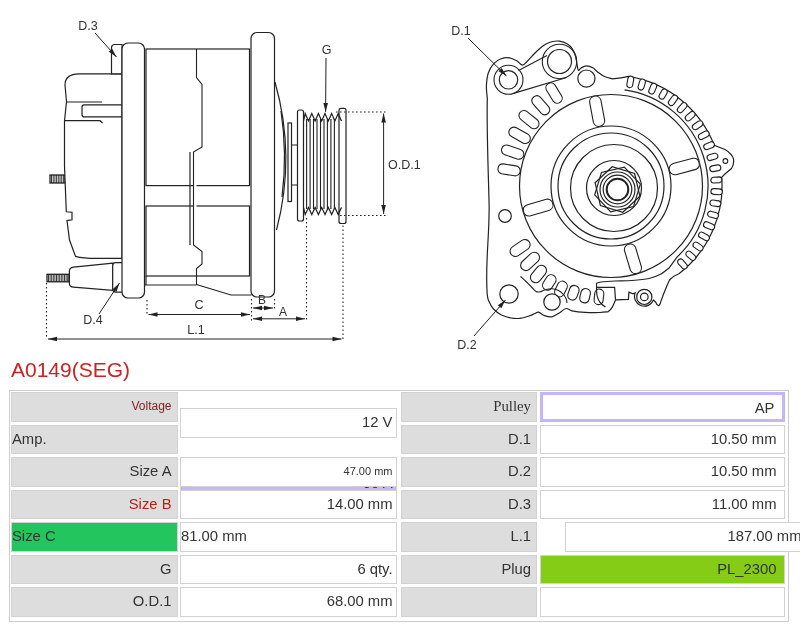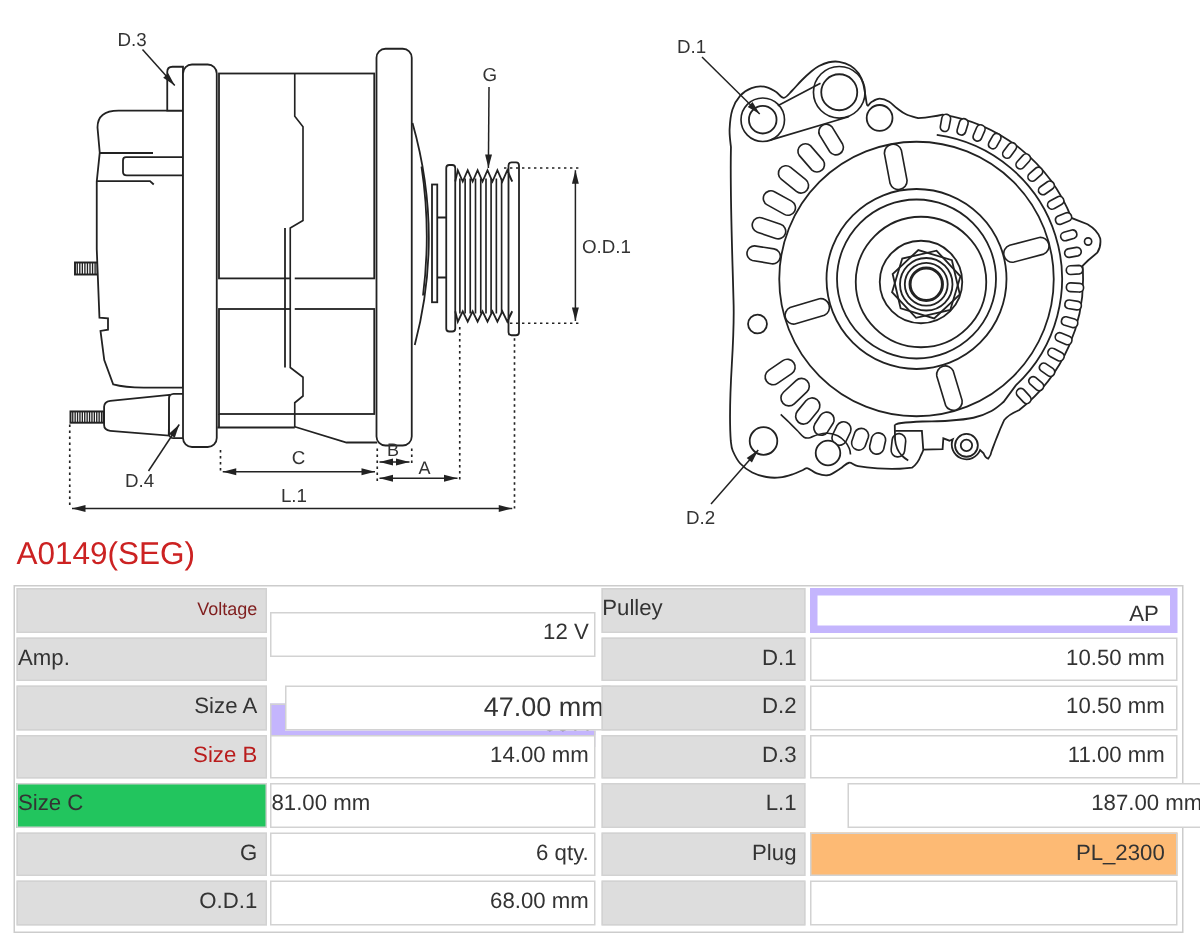--- a/index.html
+++ b/index.html
@@ -167,38 +167,38 @@
 <line x1="468" y1="38" x2="506.5" y2="76" stroke="#222" stroke-width="1"></line>
 <polygon points="506.5,76.0 498.5,71.3 501.7,68.0" fill="#222"></polygon>
 <text x="467" y="349.4" font-size="12.5" fill="#333" text-anchor="middle">D.2</text>
 <line x1="474" y1="336" x2="505.5" y2="300" stroke="#222" stroke-width="1"></line>
 <polygon points="505.5,300.0 501.3,308.3 497.8,305.3" fill="#222"></polygon>
 </svg>
 <div style="position:absolute;left:11px;top:357.5px;font-size:21px;color:#cc2222;">A0149(SEG)</div>
 <div style="position:absolute;left:9px;top:390px;width:777.5px;height:229.5px;border:1px solid #ccc;"></div>
 <div style="position:absolute;left:11px;top:392.0px;width:166.5px;height:29.5px;background:#ddd;border:1px solid #d2d2d2;box-sizing:border-box;font-size:12px;color:#7f1d1d;text-align:right;line-height:27.5px;padding-right:5px;">Voltage</div>
 <div style="position:absolute;left:180px;top:392.0px;width:216.5px;height:29.5px;background:#fff;border:1px solid #d2d2d2;box-sizing:border-box;font-size:14.8px;color:#333;text-align:right;line-height:27.5px;padding-right:3px;margin-top:16px;">12 V</div>
-<div style="position:absolute;left:400.5px;top:392.0px;width:136.5px;height:29.5px;background:#ddd;border:1px solid #d2d2d2;box-sizing:border-box;font-size:14.8px;color:#333;text-align:left;line-height:27.5px;padding-right:5px;">Pulley</div>
-<div style="position:absolute;left:540px;top:392.0px;width:244.5px;height:29.5px;background:#fff;border:5px solid #c4b5fd;box-sizing:border-box;font-size:14.8px;color:#333;text-align:right;line-height:27.5px;padding-right:7px;">AP</div>
+<div style="position:absolute;left:400.5px;top:392.0px;width:136.5px;height:29.5px;background:#ddd;border:1px solid #d2d2d2;box-sizing:border-box;font-size:14.8px;color:#333;text-align:right;line-height:27.5px;padding-right:5px;font-family:Liberation Serif, serif;">Pulley</div>
+<div style="position:absolute;left:540px;top:392.0px;width:244.5px;height:29.5px;background:#fff;border:3px solid #c4b5fd;box-sizing:border-box;font-size:14.8px;color:#333;text-align:right;line-height:27.5px;padding-right:7px;">AP</div>
 <div style="position:absolute;left:11px;top:424.5px;width:166.5px;height:29.5px;background:#ddd;border:1px solid #d2d2d2;box-sizing:border-box;font-size:14.8px;color:#333;line-height:27.5px;padding-right:5px;">Amp.</div>
 <div style="position:absolute;left:180px;top:424.5px;width:216.5px;height:29.5px;background:#c4b5fd;border:1px solid #d2d2d2;box-sizing:border-box;font-size:14.8px;color:#333;text-align:right;line-height:27.5px;padding-right:3px;margin-top:44px;">90 A</div>
 <div style="position:absolute;left:400.5px;top:424.5px;width:136.5px;height:29.5px;background:#ddd;border:1px solid #d2d2d2;box-sizing:border-box;font-size:14.8px;color:#333;text-align:right;line-height:27.5px;padding-right:5px;">D.1</div>
 <div style="position:absolute;left:540px;top:424.5px;width:244.5px;height:29.5px;background:#fff;border:1px solid #d2d2d2;box-sizing:border-box;font-size:14.8px;color:#333;text-align:right;line-height:27.5px;padding-right:7px;">10.50 mm</div>
 <div style="position:absolute;left:11px;top:457.0px;width:166.5px;height:29.5px;background:#ddd;border:1px solid #d2d2d2;box-sizing:border-box;font-size:14.8px;color:#333;text-align:right;line-height:27.5px;padding-right:5px;">Size A</div>
-<div style="position:absolute;left:180px;top:457.0px;width:216.5px;height:29.5px;background:#fff;border:1px solid #d2d2d2;box-sizing:border-box;font-size:18px;color:#333;text-align:right;line-height:27.5px;padding-right:3px;margin-left:10px;">47.00 mm</div>
+<div style="position:absolute;left:180px;top:457.0px;width:216.5px;height:29.5px;background:#fff;border:1px solid #d2d2d2;box-sizing:border-box;font-size:11px;color:#333;text-align:right;line-height:27.5px;padding-right:3px;">47.00 mm</div>
 <div style="position:absolute;left:400.5px;top:457.0px;width:136.5px;height:29.5px;background:#ddd;border:1px solid #d2d2d2;box-sizing:border-box;font-size:14.8px;color:#333;text-align:right;line-height:27.5px;padding-right:5px;">D.2</div>
 <div style="position:absolute;left:540px;top:457.0px;width:244.5px;height:29.5px;background:#fff;border:1px solid #d2d2d2;box-sizing:border-box;font-size:14.8px;color:#333;text-align:right;line-height:27.5px;padding-right:7px;">10.50 mm</div>
 <div style="position:absolute;left:11px;top:489.5px;width:166.5px;height:29.5px;background:#ddd;border:1px solid #d2d2d2;box-sizing:border-box;font-size:14.8px;color:#b91c1c;text-align:right;line-height:27.5px;padding-right:5px;">Size B</div>
 <div style="position:absolute;left:180px;top:489.5px;width:216.5px;height:29.5px;background:#fff;border:1px solid #d2d2d2;box-sizing:border-box;font-size:14.8px;color:#333;text-align:right;line-height:27.5px;padding-right:3px;">14.00 mm</div>
 <div style="position:absolute;left:400.5px;top:489.5px;width:136.5px;height:29.5px;background:#ddd;border:1px solid #d2d2d2;box-sizing:border-box;font-size:14.8px;color:#333;text-align:right;line-height:27.5px;padding-right:5px;">D.3</div>
 <div style="position:absolute;left:540px;top:489.5px;width:244.5px;height:29.5px;background:#fff;border:1px solid #d2d2d2;box-sizing:border-box;font-size:14.8px;color:#333;text-align:right;line-height:27.5px;padding-right:7px;">11.00 mm</div>
 <div style="position:absolute;left:11px;top:522.0px;width:166.5px;height:29.5px;background:#22c55e;border:1px solid #d2d2d2;box-sizing:border-box;font-size:14.8px;color:#333;text-align:left;line-height:27.5px;padding-right:5px;">Size C</div>
 <div style="position:absolute;left:180px;top:522.0px;width:216.5px;height:29.5px;background:#fff;border:1px solid #d2d2d2;box-sizing:border-box;font-size:14.8px;color:#333;text-align:left;line-height:27.5px;padding-right:3px;">81.00 mm</div>
 <div style="position:absolute;left:400.5px;top:522.0px;width:136.5px;height:29.5px;background:#ddd;border:1px solid #d2d2d2;box-sizing:border-box;font-size:14.8px;color:#333;text-align:right;line-height:27.5px;padding-right:5px;">L.1</div>
 <div style="position:absolute;left:540px;top:522.0px;width:244.5px;height:29.5px;background:#fff;border:1px solid #d2d2d2;box-sizing:border-box;font-size:14.8px;color:#333;text-align:right;line-height:27.5px;padding-right:7px;margin-left:25px;">187.00 mm</div>
 <div style="position:absolute;left:11px;top:554.5px;width:166.5px;height:29.5px;background:#ddd;border:1px solid #d2d2d2;box-sizing:border-box;font-size:14.8px;color:#333;text-align:right;line-height:27.5px;padding-right:5px;">G</div>
 <div style="position:absolute;left:180px;top:554.5px;width:216.5px;height:29.5px;background:#fff;border:1px solid #d2d2d2;box-sizing:border-box;font-size:14.8px;color:#333;text-align:right;line-height:27.5px;padding-right:3px;">6 qty.</div>
 <div style="position:absolute;left:400.5px;top:554.5px;width:136.5px;height:29.5px;background:#ddd;border:1px solid #d2d2d2;box-sizing:border-box;font-size:14.8px;color:#333;text-align:right;line-height:27.5px;padding-right:5px;">Plug</div>
-<div style="position:absolute;left:540px;top:554.5px;width:244.5px;height:29.5px;background:#fdba74;border:1px solid #d2d2d2;box-sizing:border-box;font-size:14.8px;color:#333;text-align:right;line-height:27.5px;padding-right:7px;">PL_2300</div>
+<div style="position:absolute;left:540px;top:554.5px;width:244.5px;height:29.5px;background:#84cc16;border:1px solid #d2d2d2;box-sizing:border-box;font-size:14.8px;color:#333;text-align:right;line-height:27.5px;padding-right:7px;">PL_2300</div>
 <div style="position:absolute;left:11px;top:587.0px;width:166.5px;height:29.5px;background:#ddd;border:1px solid #d2d2d2;box-sizing:border-box;font-size:14.8px;color:#333;text-align:right;line-height:27.5px;padding-right:5px;">O.D.1</div>
 <div style="position:absolute;left:180px;top:587.0px;width:216.5px;height:29.5px;background:#fff;border:1px solid #d2d2d2;box-sizing:border-box;font-size:14.8px;color:#333;text-align:right;line-height:27.5px;padding-right:3px;">68.00 mm</div>
 <div style="position:absolute;left:400.5px;top:587.0px;width:136.5px;height:29.5px;background:#ddd;border:1px solid #d2d2d2;box-sizing:border-box;font-size:14.8px;color:#333;text-align:right;line-height:27.5px;padding-right:5px;"></div>
 <div style="position:absolute;left:540px;top:587.0px;width:244.5px;height:29.5px;background:#fff;border:1px solid #d2d2d2;box-sizing:border-box;font-size:14.8px;color:#333;text-align:right;line-height:27.5px;padding-right:7px;"></div>
 
 </body></html>

